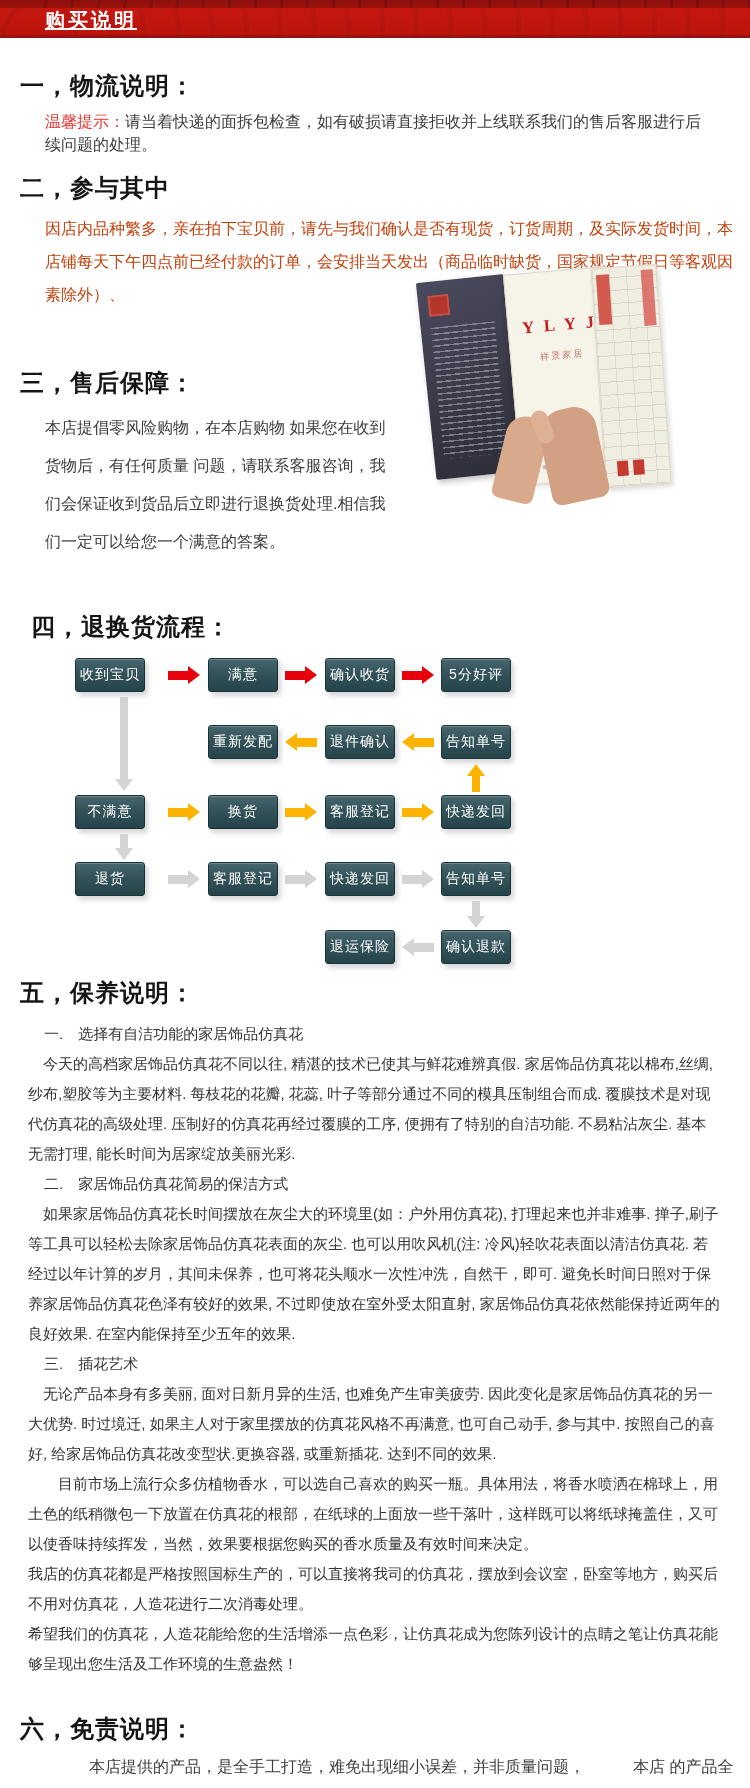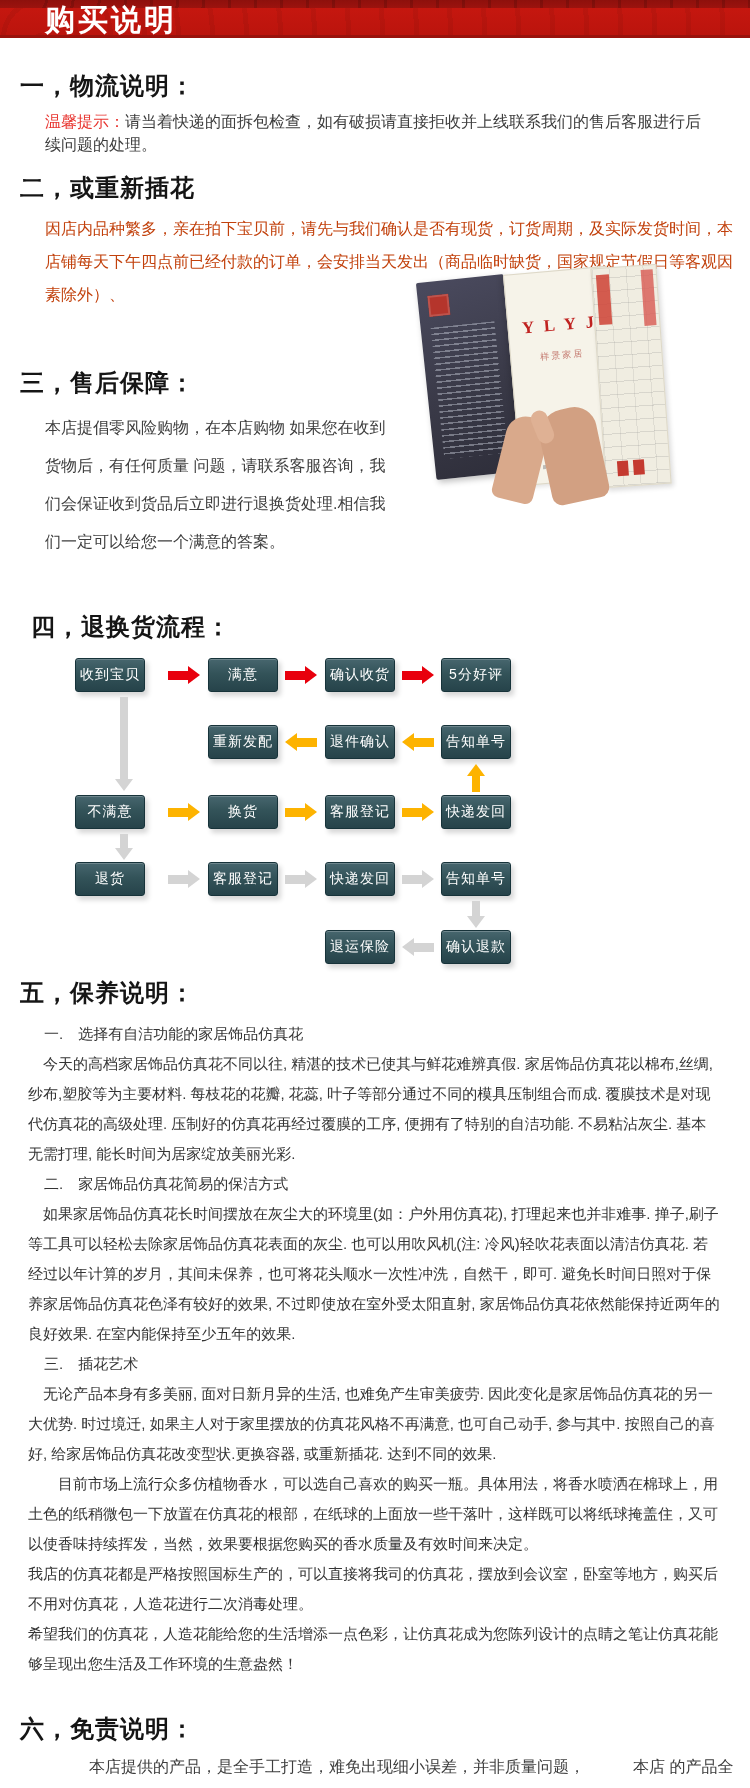--- a/index.html
+++ b/index.html
@@ -11,21 +11,21 @@
   .banner { height:38px; width:100%; }
   .banner-top { height:8px;
     background:
       repeating-radial-gradient(circle at 20px -6px, rgba(0,0,0,.14) 0 3px, transparent 3px 26px),
       linear-gradient(#8e100c,#9c130e); }
   .banner-main { height:27px; position:relative;
     background:
       repeating-radial-gradient(circle at 40px 30px, rgba(0,0,0,.06) 0 5px, transparent 5px 34px),
       linear-gradient(#c5170f,#bb140d); }
   .banner-bottom { height:3px; background:#9a120c; }
-  .banner-title { position:absolute; left:45px; top:-3px; color:#ffffff; font-size:30px; font-weight:bold; letter-spacing:3px; line-height:30px; }
+  .banner-title { position:absolute; left:45px; top:-3px; color:#ffffff; font-size:20px; font-weight:bold; letter-spacing:3px; line-height:30px;text-decoration:underline; }
 
   .content { padding:0 20px; }
 
   h2.sec { font-size:24px; font-weight:bold; color:#151515; letter-spacing:1px; }
 
   .h1 { margin:32px 0 8px 0; }
   .tip { margin-left:25px; width:668px; font-size:16px; line-height:23px; color:#3d3d3d; }
   .tip-label { color:#e8342f; }
 
   .h2 { margin:16px 0 8px 0; }
@@ -111,21 +111,21 @@
     </div>
     <div class="banner-bottom"></div>
   </div>
 
   <div class="content">
 
     <h2 class="sec h1">一，物流说明：</h2>
     <p class="tip"><span class="tip-label">温馨提示：</span><span>请当着快递的面拆包检查，如有破损请直接拒收并上线联系我们的售后客服进行后续问题的处理。</span></p>
 
     <div class="s23">
-      <h2 class="sec h2">二，或重新插花</h2>
+      <h2 class="sec h2">二，参与其中</h2>
       <p class="s2-body">因店内品种繁多，亲在拍下宝贝前，请先与我们确认是否有现货，订货周期，及实际发货时间，本店铺每天下午四点前已经付款的订单，会安排当天发出（商品临时缺货，国家规定节假日等客观因素除外）、</p>
 
       <h2 class="sec h3">三，售后保障：</h2>
       <p class="s3-body">本店提倡零风险购物，在本店购物 如果您在收到货物后，有任何质量 问题，请联系客服咨询，我们会保证收到货品后立即进行退换货处理.相信我们一定可以给您一个满意的答案。</p>
 
       <div class="photo">
         <div class="ph-navy">
           <div class="ph-seal"></div>
           <div class="ph-lines"></div>
         </div>

